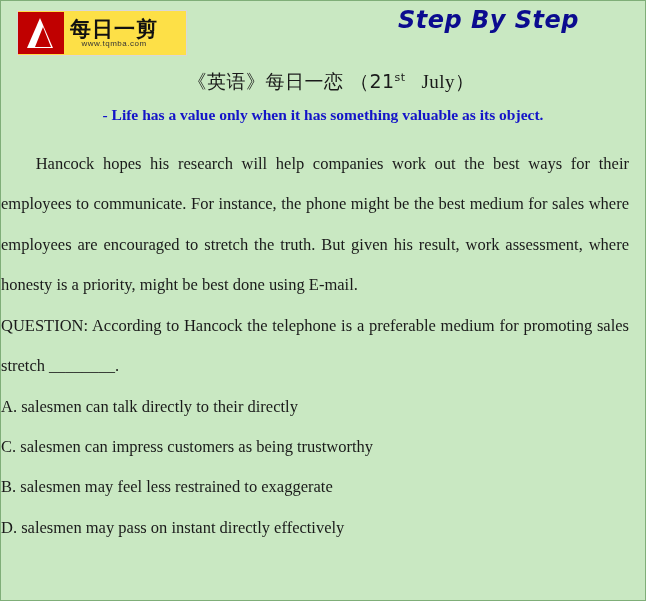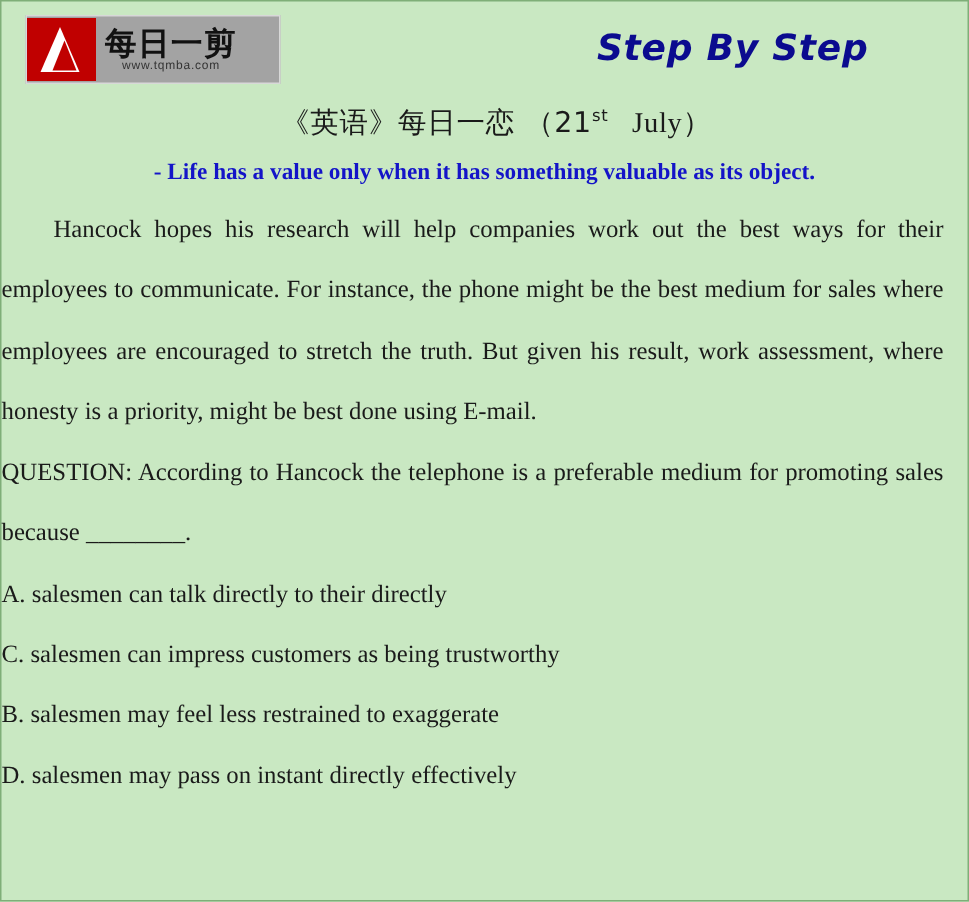--- a/index.html
+++ b/index.html
@@ -31,21 +31,21 @@
     height: 62px;
     padding: 8px 14px 0 14px;
     box-sizing: border-box;
   }
   .logo-box {
     position: absolute;
     left: 16px;
     top: 9px;
     width: 168px;
     height: 44px;
-    background: #a3a3a3;
+    background: #fde047;
     border: 1px solid #d8d8d8;
     display: flex;
     align-items: center;
     overflow: hidden;
   }
   .logo-mark {
     width: 46px;
     height: 42px;
     background: #c00000;
     position: relative;
@@ -90,21 +90,21 @@
     font-family: "Liberation Sans", sans-serif;
     font-size: 8px;
     color: #333;
     letter-spacing: 0.5px;
     text-align: center;
     white-space: nowrap;
   }
   .brand-title {
     position: absolute;
     right: 66px;
-    top: 17px;
+    top: 5px;
     font-family: "DejaVu Sans", sans-serif;
     font-size: 24px;
     font-weight: bold;
     font-style: italic;
     color: #0b0b8f;
     letter-spacing: 0.5px;
     white-space: nowrap;
   }
 
   
@@ -123,21 +123,21 @@
   .doc-title .en {
     font-family: "Liberation Serif", serif;
   }
 
   
   .quote {
     text-align: center;
     color: #1414c8;
     font-weight: bold;
     font-size: 15.5px;
-    margin: 11px 0 1px 0;
+    margin: 11px 0 12px 0;
     padding: 0 10px;
   }
 
   
   .content {
     padding: 8px 16px 0 0;
     box-sizing: border-box;
   }
   .para {
     font-size: 16.5px;
@@ -176,20 +176,20 @@
   </div>
 
   <div class="doc-title">
     <span>《英语》每日一恋 （21</span><span class="sup">st</span><span class="en">&nbsp;&nbsp;&nbsp;</span><span class="en">July）</span>
   </div>
 
   <div class="quote">- Life has a value only when it has something valuable as its object.</div>
 
   <div class="content">
     <p class="para">Hancock hopes his research will help companies work out the best ways for their employees to communicate. For instance, the phone might be the best medium for sales where employees are encouraged to stretch the truth. But given his result, work assessment, where honesty is a priority, might be best done using E-mail.</p>
-    <p class="qline">QUESTION: According to Hancock the telephone is a preferable medium for promoting sales because ________.</p>
+    <p class="qline">QUESTION: According to Hancock the telephone is a preferable medium for promoting sales stretch ________.</p>
     <p class="choice">A. salesmen can talk directly to their directly</p>
     <p class="choice">C. salesmen can impress customers as being trustworthy</p>
     <p class="choice">B. salesmen may feel less restrained to exaggerate</p>
     <p class="choice">D. salesmen may pass on instant directly effectively</p>
   </div>
 
 </div>
 
 </body></html>

